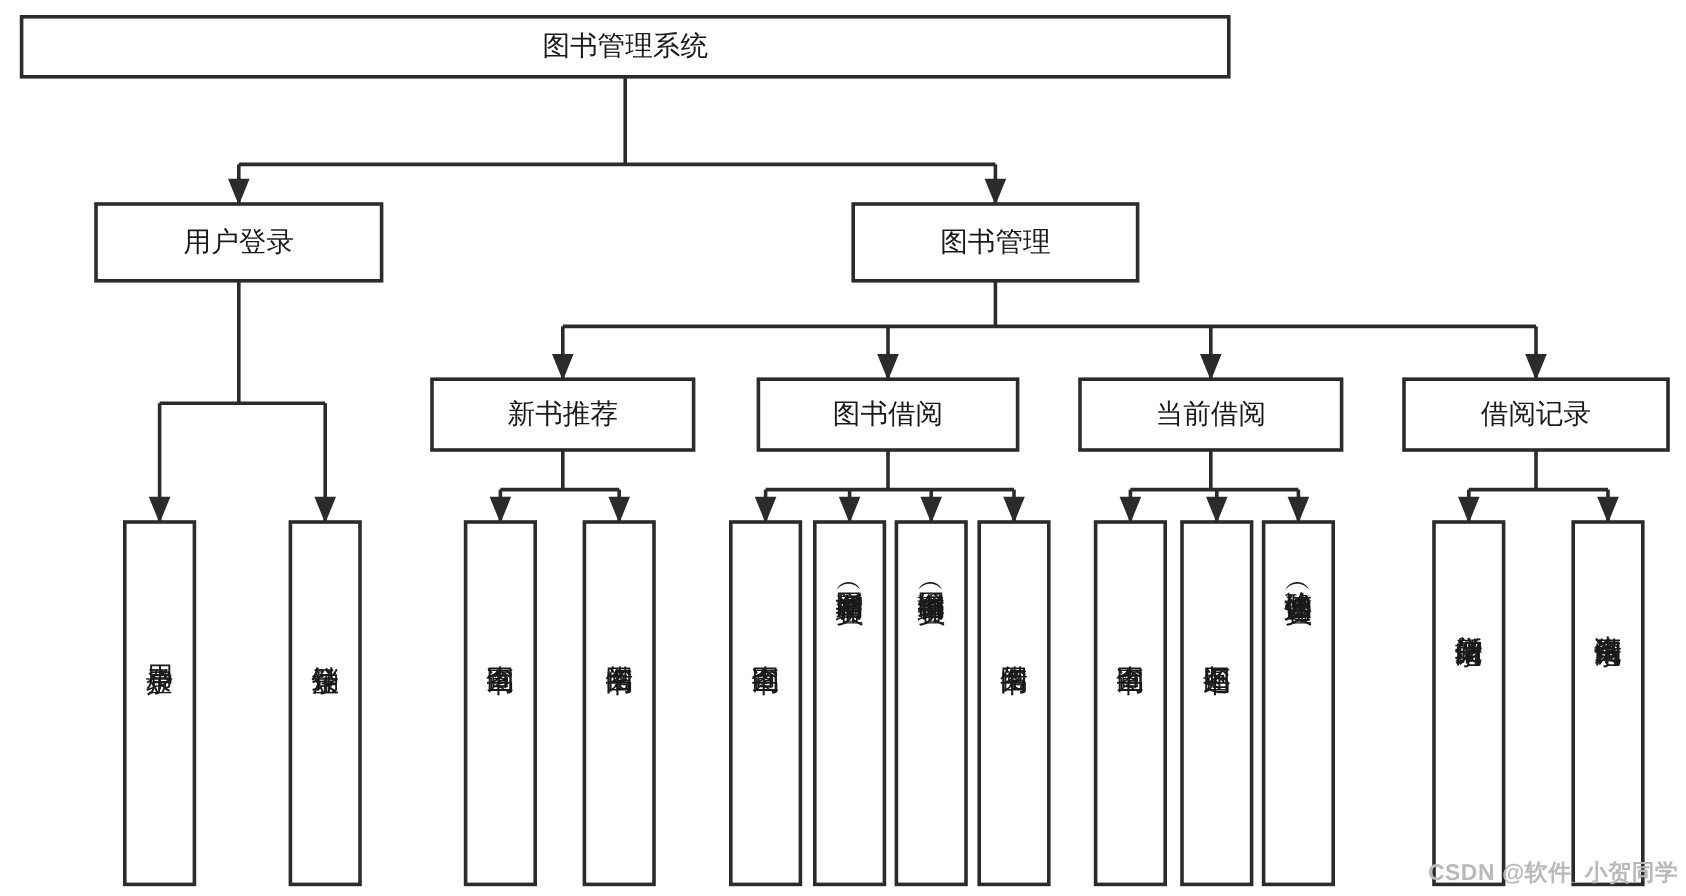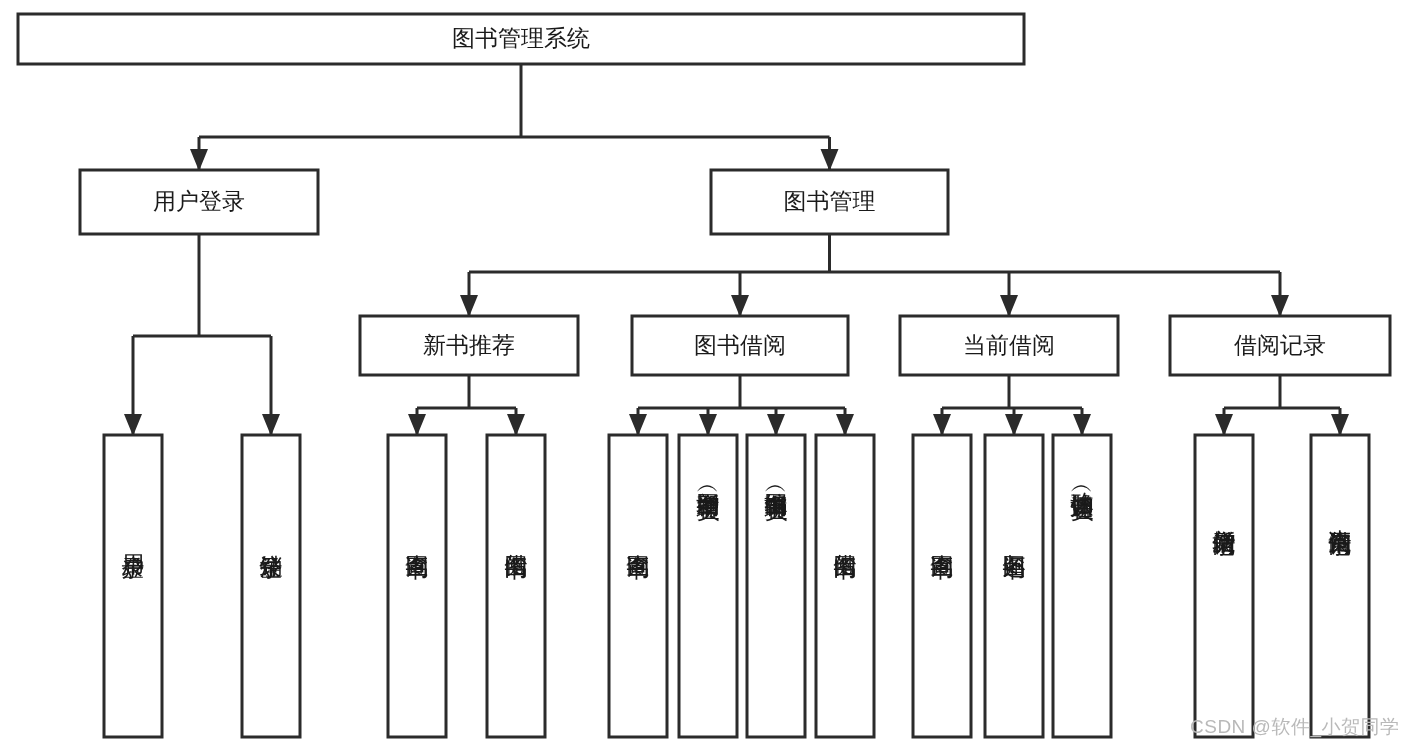--- a/index.html
+++ b/index.html
@@ -169,14 +169,14 @@
       <div class="node-label-v" style="left: 708px; top: 473.5px; height: 225px;">新增图书（管理员）</div>
       <div class="node-label-v" style="left: 776px; top: 473.5px; height: 225px;">编辑图书（管理员）</div>
       <div class="node-label-v" style="left: 845px; top: 536px; height: 100px;">借阅图书</div>
       <div class="node-label-v" style="left: 942px; top: 536px; height: 100px;">查询图书</div>
       <div class="node-label-v" style="left: 1014px; top: 536px; height: 100px;">归还图书</div>
       <div class="node-label-v" style="left: 1082px; top: 473.5px; height: 225px;">确认归还（管理员）</div>
       <div class="node-label-v" style="left: 1224px; top: 511px; height: 150px;">新增借阅记录</div>
       <div class="node-label-v" style="left: 1340px; top: 511px; height: 150px;">查询借阅记录</div>
     </div>
 
-  <div class="watermark" id="wm" style="left: 1190px; top: 714px;">CSDN @软件_小贺同学</div>
+  <div class="watermark" id="wm" style="left: 1190px; top: 714px; font-weight: bold;">CSDN @软件_小贺同学</div>
 </div>
 
 </body></html>

